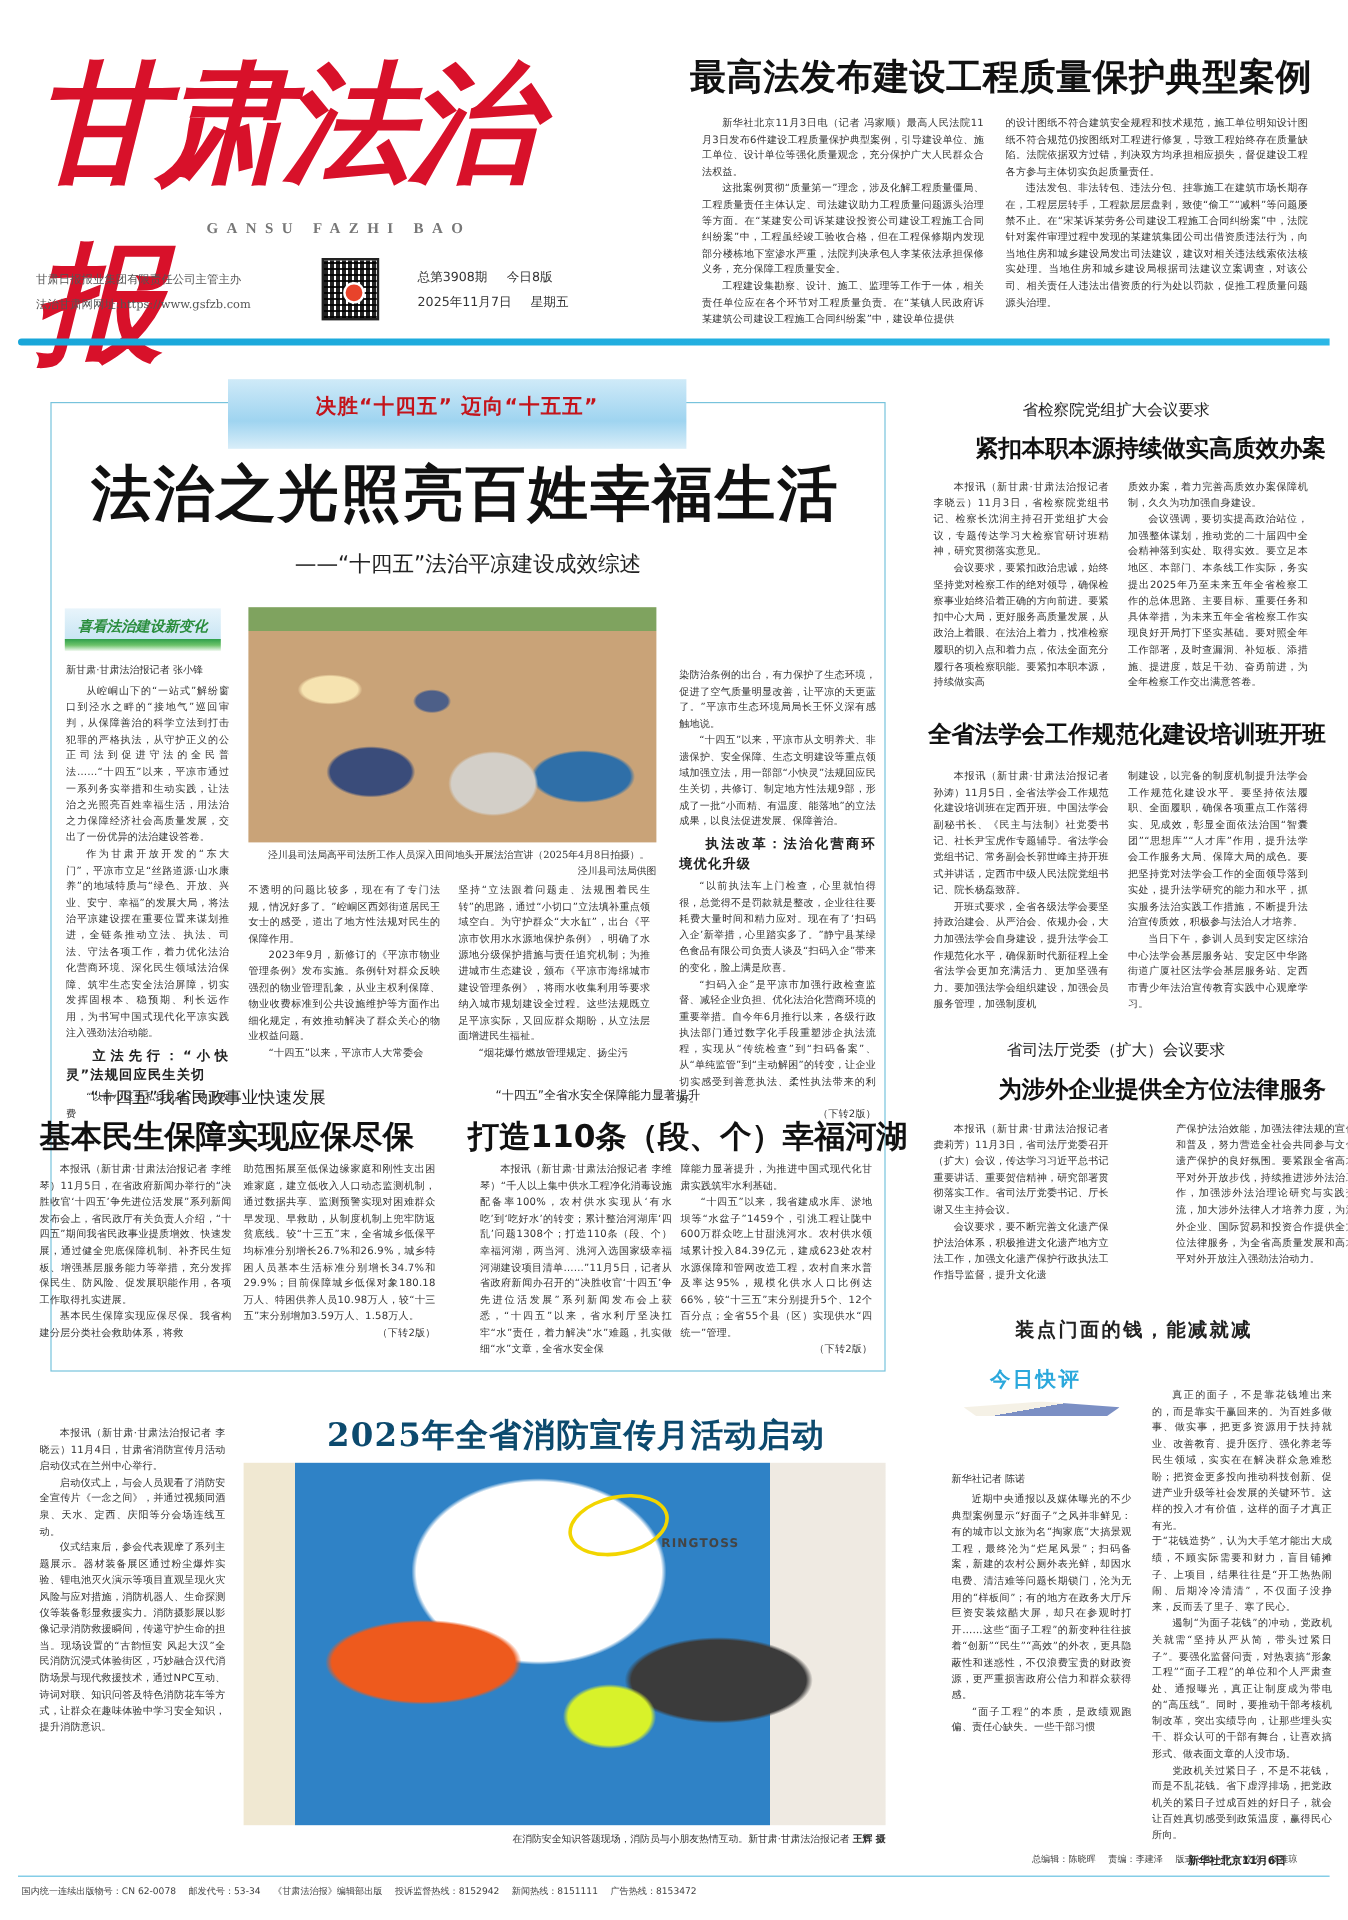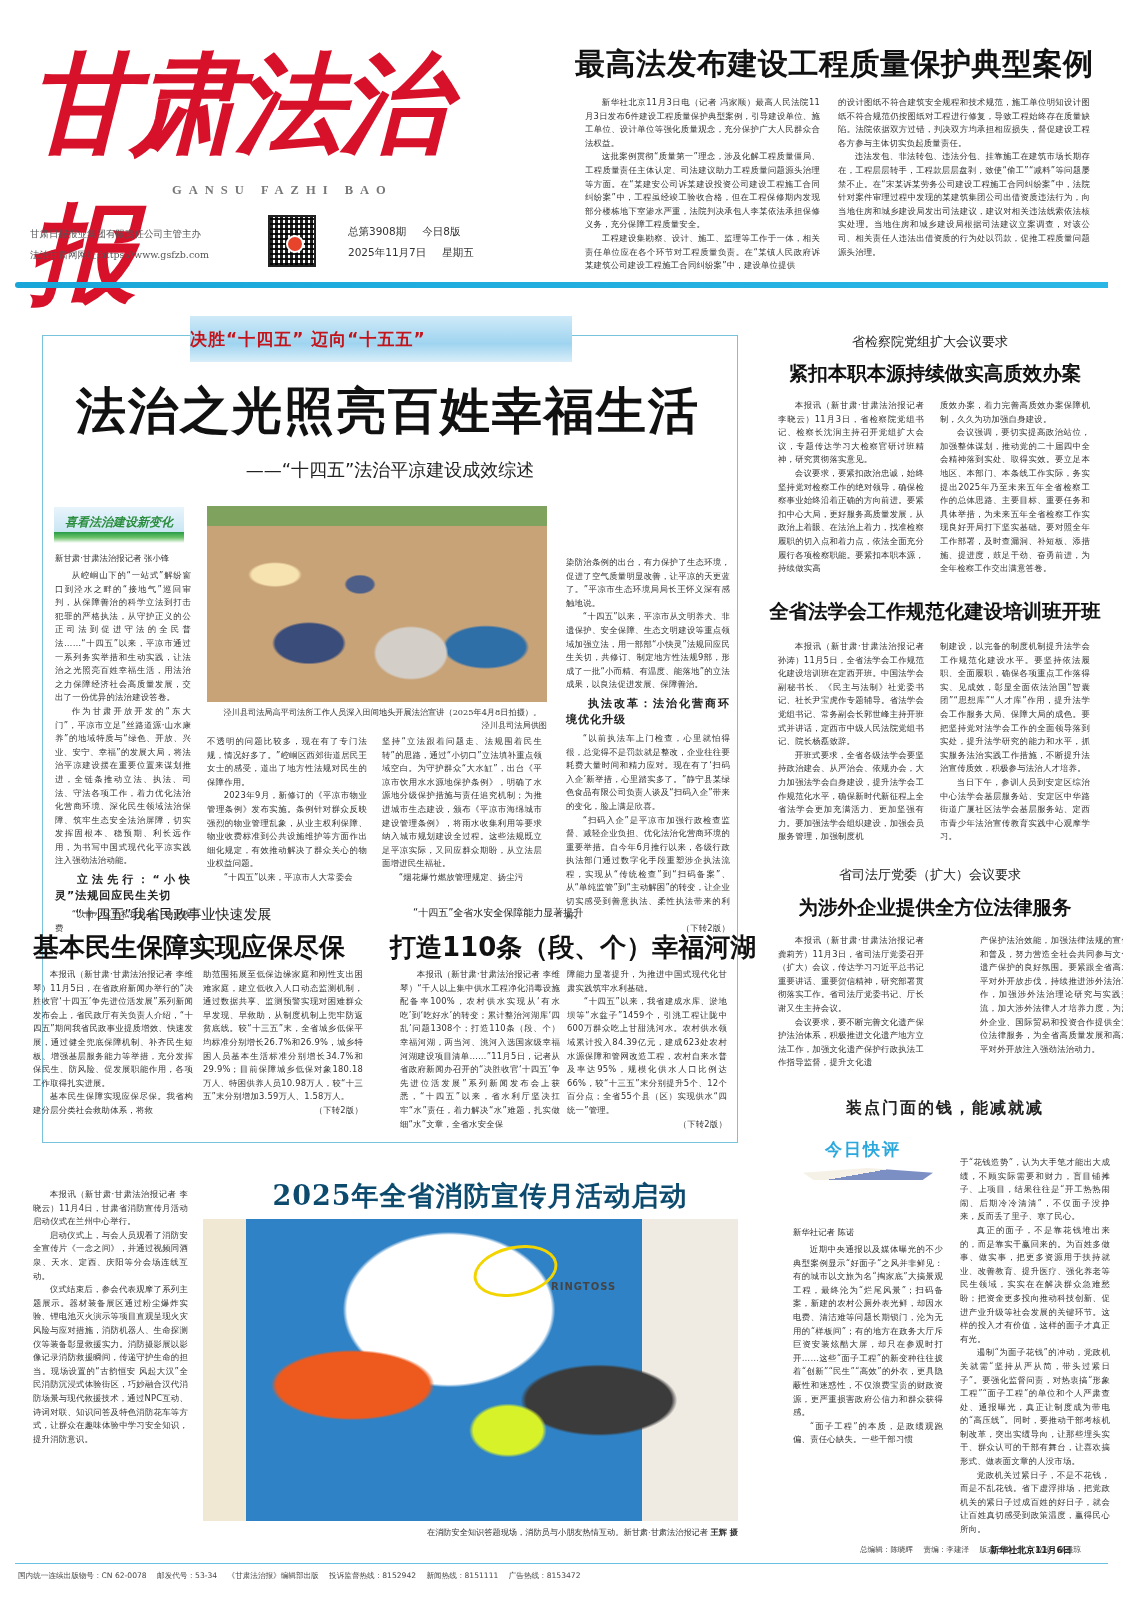--- a/index.html
+++ b/index.html
@@ -22,21 +22,21 @@
 
   
   #top-headline { left: 575px; top: 44px; width: 520px; font-size: 30px; font-weight: bold; color: #111; letter-spacing: 0.5px; }
   #top-body-a { left: 585px; top: 96px; width: 235px; }
   #top-body-b { left: 838px; top: 96px; width: 252px; }
 
   .blue-rule { position: absolute; left: 15px; width: 1093px; height: 6px; background: linear-gradient(90deg,#18a6d9,#2bb7e6); border-radius: 3px 0 0 3px; }
 
   
   #feature-box { left: 42px; top: 335px; width: 696px; height: 808px; border: 1px solid #77c3dc; }
-  #feature-banner { left: 190px; top: 316px; width: 382px; height: 46px; background: linear-gradient(180deg,#cfeaf8,#9fd4f0 60%,#d9eef9); color: #c4141b; font-weight: bold; font-size: 17px; text-align: left; line-height: 46px; letter-spacing: 1px; }
+  #feature-banner { left: 190px; top: 316px; width: 382px; height: 58px; background: linear-gradient(180deg,#cfeaf8,#9fd4f0 60%,#d9eef9); color: #c4141b; font-weight: bold; font-size: 17px; text-align: center; line-height: 46px; letter-spacing: 1px; }
   #feature-headline { left: 38px; top: 378px; width: 700px; text-align: center; font-size: 50px; font-weight: bold; color: #111; letter-spacing: 2px; }
   #feature-subhead { left: 40px; top: 458px; width: 700px; text-align: center; font-size: 18px; color: #222; }
   #column-badge { left: 54px; top: 507px; width: 130px; height: 36px; background: linear-gradient(180deg,#e8f4fb,#c9e6f4 70%,#2a9d48 70%,#6cc36a 85%,#fff); color: #2a8d3d; font-family: "DejaVu Serif", serif; font-style: italic; font-size: 12px; text-align: center; line-height: 30px; font-weight: bold; }
   #feature-byline { left: 55px; top: 553px; font-size: 8.4px; color: #333; }
   #feature-col1 { left: 55px; top: 569px; width: 136px; }
   #feature-photo { left: 207px; top: 506px; width: 340px; height: 196px; background:
       radial-gradient(ellipse at 30% 70%, #3a4c7a 0 10%, transparent 11%),
       radial-gradient(ellipse at 60% 75%, #d3cfc8 0 12%, transparent 13%),
       radial-gradient(ellipse at 82% 72%, #2f6fa8 0 10%, transparent 11%),
       radial-gradient(ellipse at 45% 40%, #4d5f88 0 5%, transparent 6%),
@@ -55,21 +55,21 @@
   #civil-headline { left: 33px; top: 930px; font-size: 26px; font-weight: bold; color: #111; }
   #civil-col1 { left: 33px; top: 968px; width: 160px; }
   #civil-col2 { left: 203px; top: 968px; width: 160px; }
   #water-kicker { left: 413px; top: 906px; font-size: 10px; color: #222; }
   #water-headline { left: 390px; top: 930px; font-size: 26px; font-weight: bold; color: #111; }
   #water-col1 { left: 400px; top: 968px; width: 160px; }
   #water-col2 { left: 567px; top: 968px; width: 160px; }
 
   
   .right-kicker { font-size: 13px; color: #222; text-align: center; width: 330px; }
-  .right-headline { font-size: 19.5px; font-weight: bold; color: #111; text-align: center; width: 340px; }
+  .right-headline { font-size: 19.5px; font-weight: bold; color: #111; text-align: right; width: 340px; }
   #proc-kicker { left: 765px; top: 333px; }
   #proc-headline { left: 765px; top: 360px; }
   #proc-col1 { left: 778px; top: 399px; width: 146px; }
   #proc-col2 { left: 940px; top: 399px; width: 150px; }
   #law-headline { left: 765px; top: 598px; }
   #law-col1 { left: 778px; top: 640px; width: 146px; }
   #law-col2 { left: 940px; top: 640px; width: 150px; }
   #jus-kicker { left: 765px; top: 866px; }
   #jus-headline { left: 765px; top: 894px; }
   #jus-col1 { left: 778px; top: 934px; width: 146px; }
@@ -225,22 +225,22 @@
 <div id="comm-badge" class="abs">
   <div class="book"></div>
   <div class="label">今日快评</div>
 </div>
 <div id="comm-byline" class="abs">新华社记者 陈诺</div>
 <div id="comm-col1" class="abs body-text">
   <p>近期中央通报以及媒体曝光的不少典型案例显示“好面子”之风并非鲜见：有的城市以文旅为名“掏家底”大搞景观工程，最终沦为“烂尾风景”；扫码备案，新建的农村公厕外表光鲜，却因水电费、清洁难等问题长期锁门，沦为无用的“样板间”；有的地方在政务大厅斥巨资安装炫酷大屏，却只在参观时打开……这些“面子工程”的新变种往往披着“创新”“民生”“高效”的外衣，更具隐蔽性和迷惑性，不仅浪费宝贵的财政资源，更严重损害政府公信力和群众获得感。</p>
   <p>“面子工程”的本质，是政绩观跑偏、责任心缺失。一些干部习惯</p>
 </div>
 <div id="comm-col2" class="abs body-text">
+  <p>真正的面子，不是靠花钱堆出来的，而是靠实干赢回来的。为百姓多做事、做实事，把更多资源用于扶持就业、改善教育、提升医疗、强化养老等民生领域，实实在在解决群众急难愁盼；把资金更多投向推动科技创新、促进产业升级等社会发展的关键环节。这样的投入才有价值，这样的面子才真正有光。</p>
   <p style="text-indent:0">于“花钱造势”，认为大手笔才能出大成绩，不顾实际需要和财力，盲目铺摊子、上项目，结果往往是“开工热热闹闹、后期冷冷清清”，不仅面子没挣来，反而丢了里子、寒了民心。</p>
-  <p>真正的面子，不是靠花钱堆出来的，而是靠实干赢回来的。为百姓多做事、做实事，把更多资源用于扶持就业、改善教育、提升医疗、强化养老等民生领域，实实在在解决群众急难愁盼；把资金更多投向推动科技创新、促进产业升级等社会发展的关键环节。这样的投入才有价值，这样的面子才真正有光。</p>
   <p>遏制“为面子花钱”的冲动，党政机关就需“坚持从严从简，带头过紧日子”。要强化监督问责，对热衷搞“形象工程”“面子工程”的单位和个人严肃查处、通报曝光，真正让制度成为带电的“高压线”。同时，要推动干部考核机制改革，突出实绩导向，让那些埋头实干、群众认可的干部有舞台，让喜欢搞形式、做表面文章的人没市场。</p>
   <p>党政机关过紧日子，不是不花钱，而是不乱花钱。省下虚浮排场，把党政机关的紧日子过成百姓的好日子，就会让百姓真切感受到政策温度，赢得民心所向。</p>
 </div>
 <div id="comm-dateline" class="abs">新华社北京11月6日</div>
 
 <div id="fire-col" class="abs body-text">
   <p>本报讯（新甘肃·甘肃法治报记者 李晓云）11月4日，甘肃省消防宣传月活动启动仪式在兰州中心举行。</p>
   <p>启动仪式上，与会人员观看了消防安全宣传片《一念之间》，并通过视频同酒泉、天水、定西、庆阳等分会场连线互动。</p>
   <p>仪式结束后，参会代表观摩了系列主题展示。器材装备展区通过粉尘爆炸实验、锂电池灭火演示等项目直观呈现火灾风险与应对措施，消防机器人、生命探测仪等装备彰显救援实力。消防摄影展以影像记录消防救援瞬间，传递守护生命的担当。现场设置的“古韵恒安 风起大汉”全民消防沉浸式体验街区，巧妙融合汉代消防场景与现代救援技术，通过NPC互动、诗词对联、知识问答及特色消防花车等方式，让群众在趣味体验中学习安全知识，提升消防意识。</p>
 </div>

